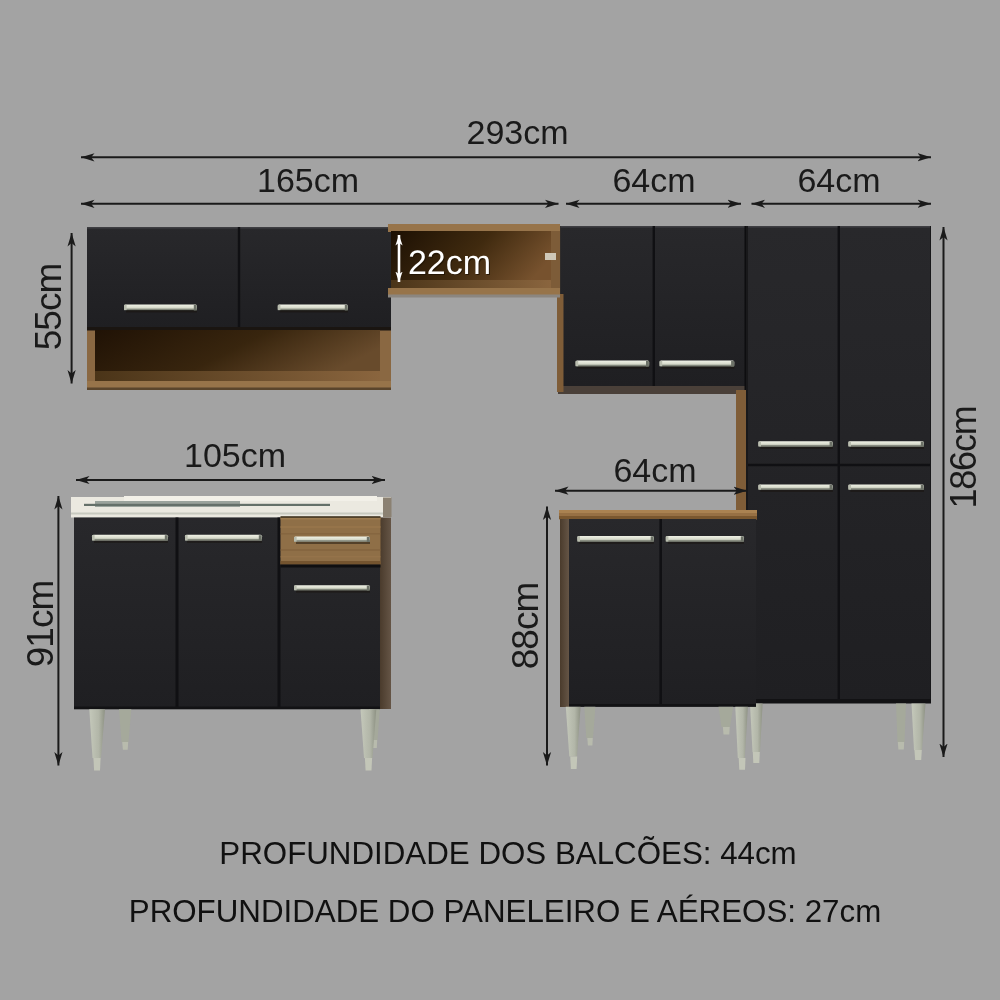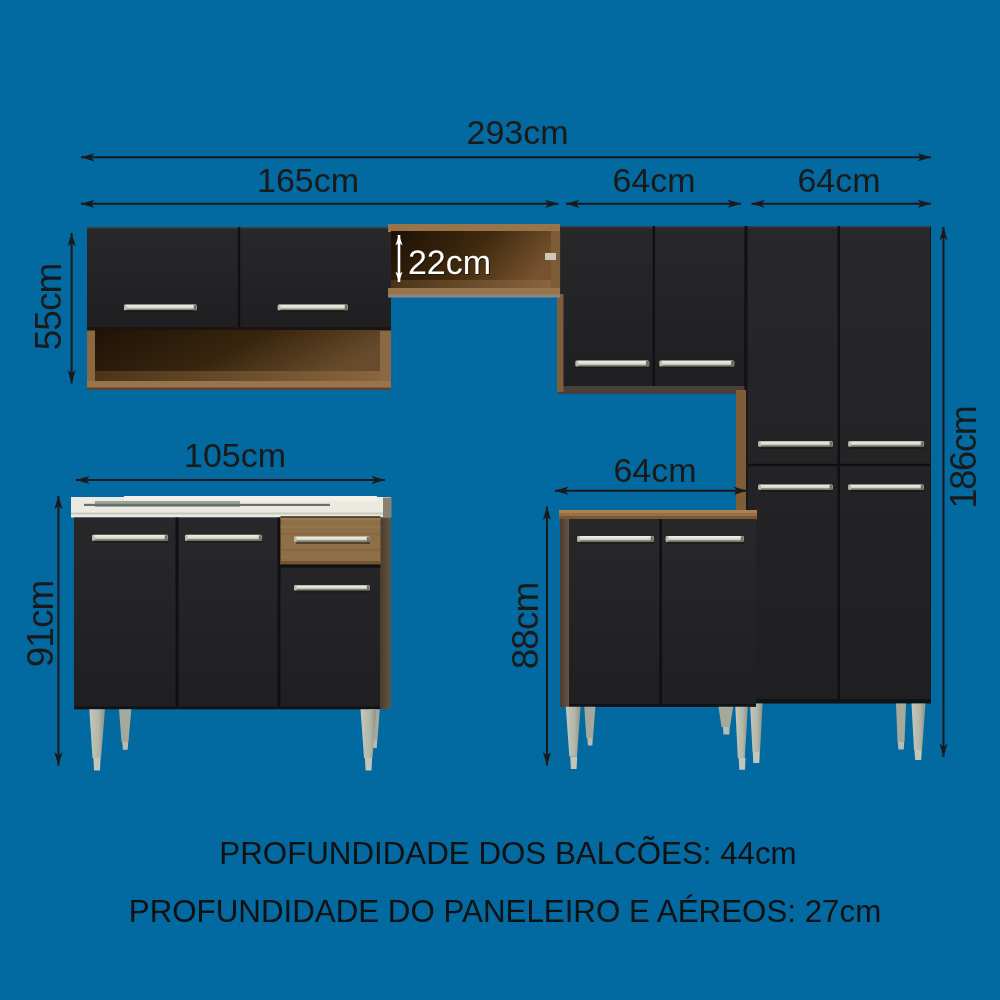--- a/index.html
+++ b/index.html
@@ -1,16 +1,16 @@
 <!DOCTYPE html>
 <html><head>
 <meta charset="utf-8">
 <style>
   html,body{margin:0;padding:0;background:#ffffff;}
-  .wrap{width:1000px;height:1000px;position:relative;background:#0369a1;transform:translateZ(0);}
+  .wrap{width:1000px;height:1000px;position:relative;background:#a3a3a3;transform:translateZ(0);}
   text{font-family:"Liberation Sans", sans-serif;}
 </style>
 </head>
 <body>
 <div class="wrap">
 <svg width="1000" height="1000" viewBox="0 0 1000 1000">
 <defs>
   <marker id="ah" markerUnits="userSpaceOnUse" markerWidth="16" markerHeight="12" refX="13.5" refY="5" orient="auto-start-reverse">
     <path d="M13.5,5 L0,0.9 L3.4,5 L0,9.1 Z" fill="#1a1a1a"></path>
   </marker>

